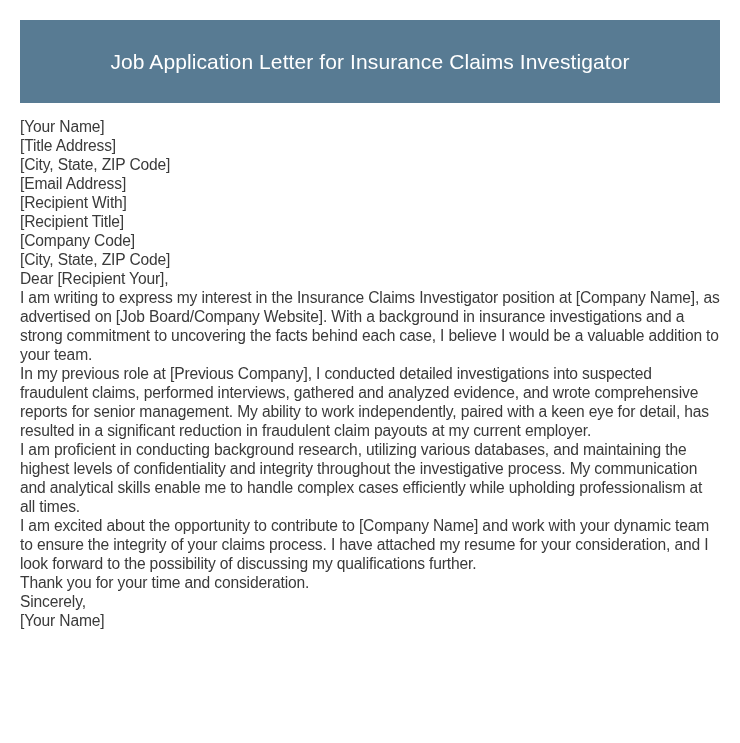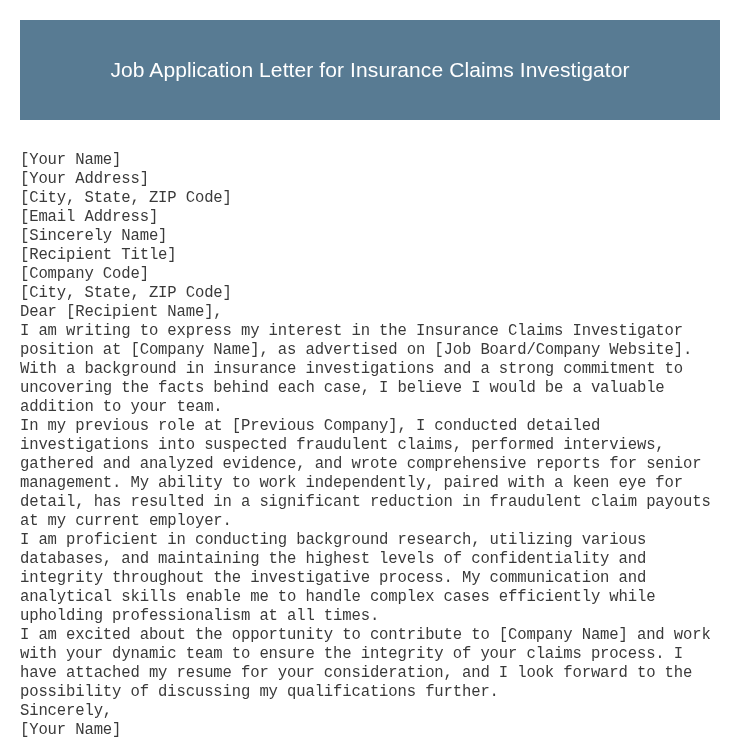--- a/index.html
+++ b/index.html
@@ -13,66 +13,66 @@
       overflow: hidden;
       font-family: "Liberation Sans", "DejaVu Sans", sans-serif;
       color: #3a3a3a;
     }
     .page {
       position: relative;
       padding: 20px 20px 0 20px;
     }
     .header {
       background: #587b93;
-      height: 100px;
+      height: 83px;
       display: flex;
       align-items: center;
       justify-content: center;
     }
     .header h1 {
       margin: 0;
       color: #ffffff;
       font-weight: normal;
       font-size: 21px;
       letter-spacing: 0.1px;
     }
     .letter {
-      margin-top: 31px;
+      margin-top: 14px;
       font-size: 15.6px;
       line-height: 19px;
       letter-spacing: -0.15px;
-      font-family: Liberation Mono, monospace;
     }
     .letter .line {
       display: block;
       white-space: nowrap;
     }
     .letter .para {
       display: block;
       width: 700px;
     }
   </style>
 </head>
 <body>
 
 <div class="page">
   <div class="header">
     <h1>Job Application Letter for Insurance Claims Investigator</h1>
   </div>
 
   <div class="letter">
     <span class="line">[Your Name]</span>
-    <span class="line">[Your Address]</span>
+    <span class="line">[Title Address]</span>
     <span class="line">[City, State, ZIP Code]</span>
     <span class="line">[Email Address]</span>
-    <span class="line">[Sincerely Name]</span>
+    <span class="line">[Recipient With]</span>
     <span class="line">[Recipient Title]</span>
     <span class="line">[Company Code]</span>
     <span class="line">[City, State, ZIP Code]</span>
-    <span class="line">Dear [Recipient Name],</span>
+    <span class="line">Dear [Recipient Your],</span>
     <span class="para">I am writing to express my interest in the Insurance Claims Investigator position at [Company Name], as advertised on [Job Board/Company Website]. With a background in insurance investigations and a strong commitment to uncovering the facts behind each case, I believe I would be a valuable addition to your team.</span>
     <span class="para">In my previous role at [Previous Company], I conducted detailed investigations into suspected fraudulent claims, performed interviews, gathered and analyzed evidence, and wrote comprehensive reports for senior management. My ability to work independently, paired with a keen eye for detail, has resulted in a significant reduction in fraudulent claim payouts at my current employer.</span>
     <span class="para">I am proficient in conducting background research, utilizing various databases, and maintaining the highest levels of confidentiality and integrity throughout the investigative process. My communication and analytical skills enable me to handle complex cases efficiently while upholding professionalism at all times.</span>
     <span class="para">I am excited about the opportunity to contribute to [Company Name] and work with your dynamic team to ensure the integrity of your claims process. I have attached my resume for your consideration, and I look forward to the possibility of discussing my qualifications further.</span>
+    <span class="para">Thank you for your time and consideration.</span>
     <span class="line">Sincerely,</span>
     <span class="line">[Your Name]</span>
   </div>
 </div>
 
 </body></html>

